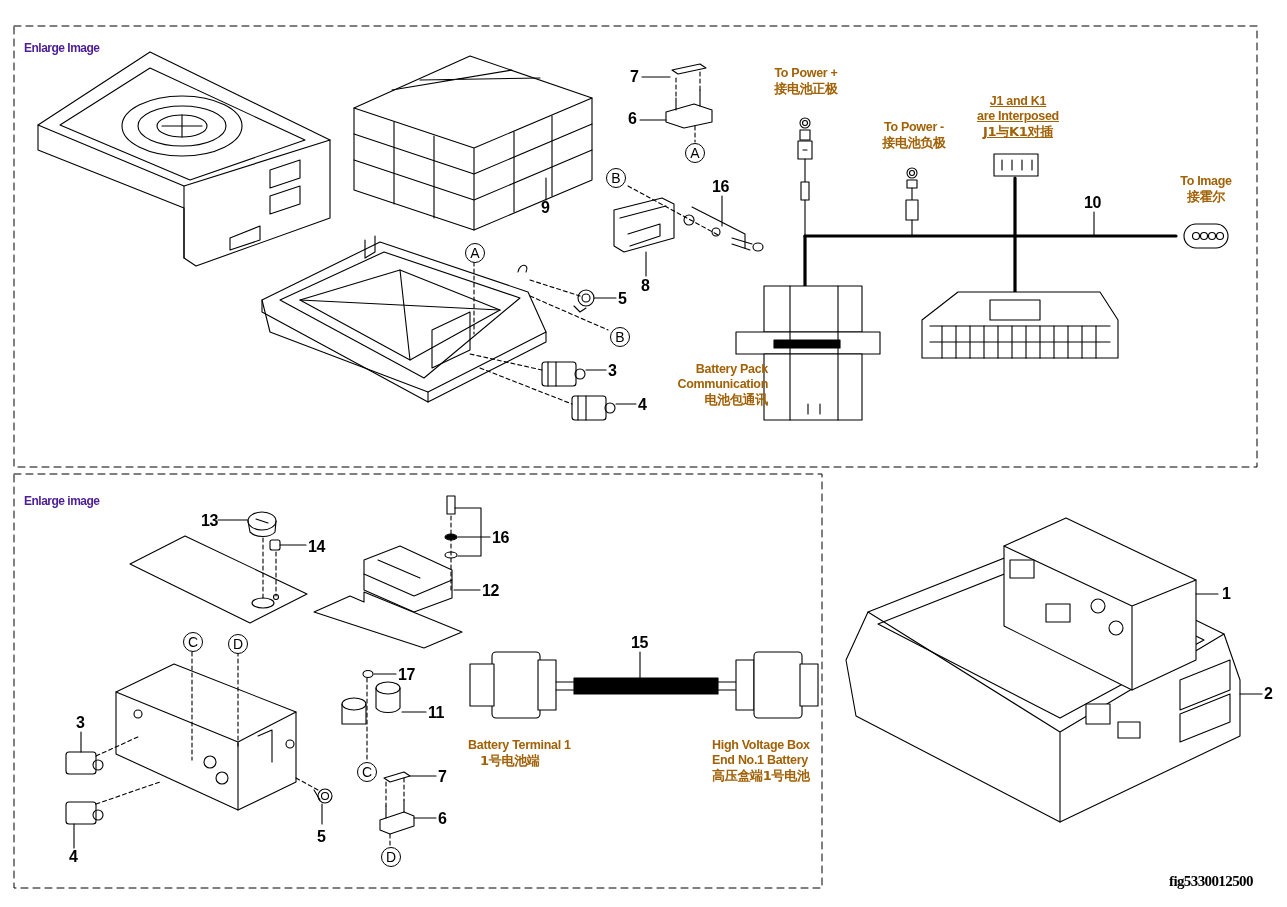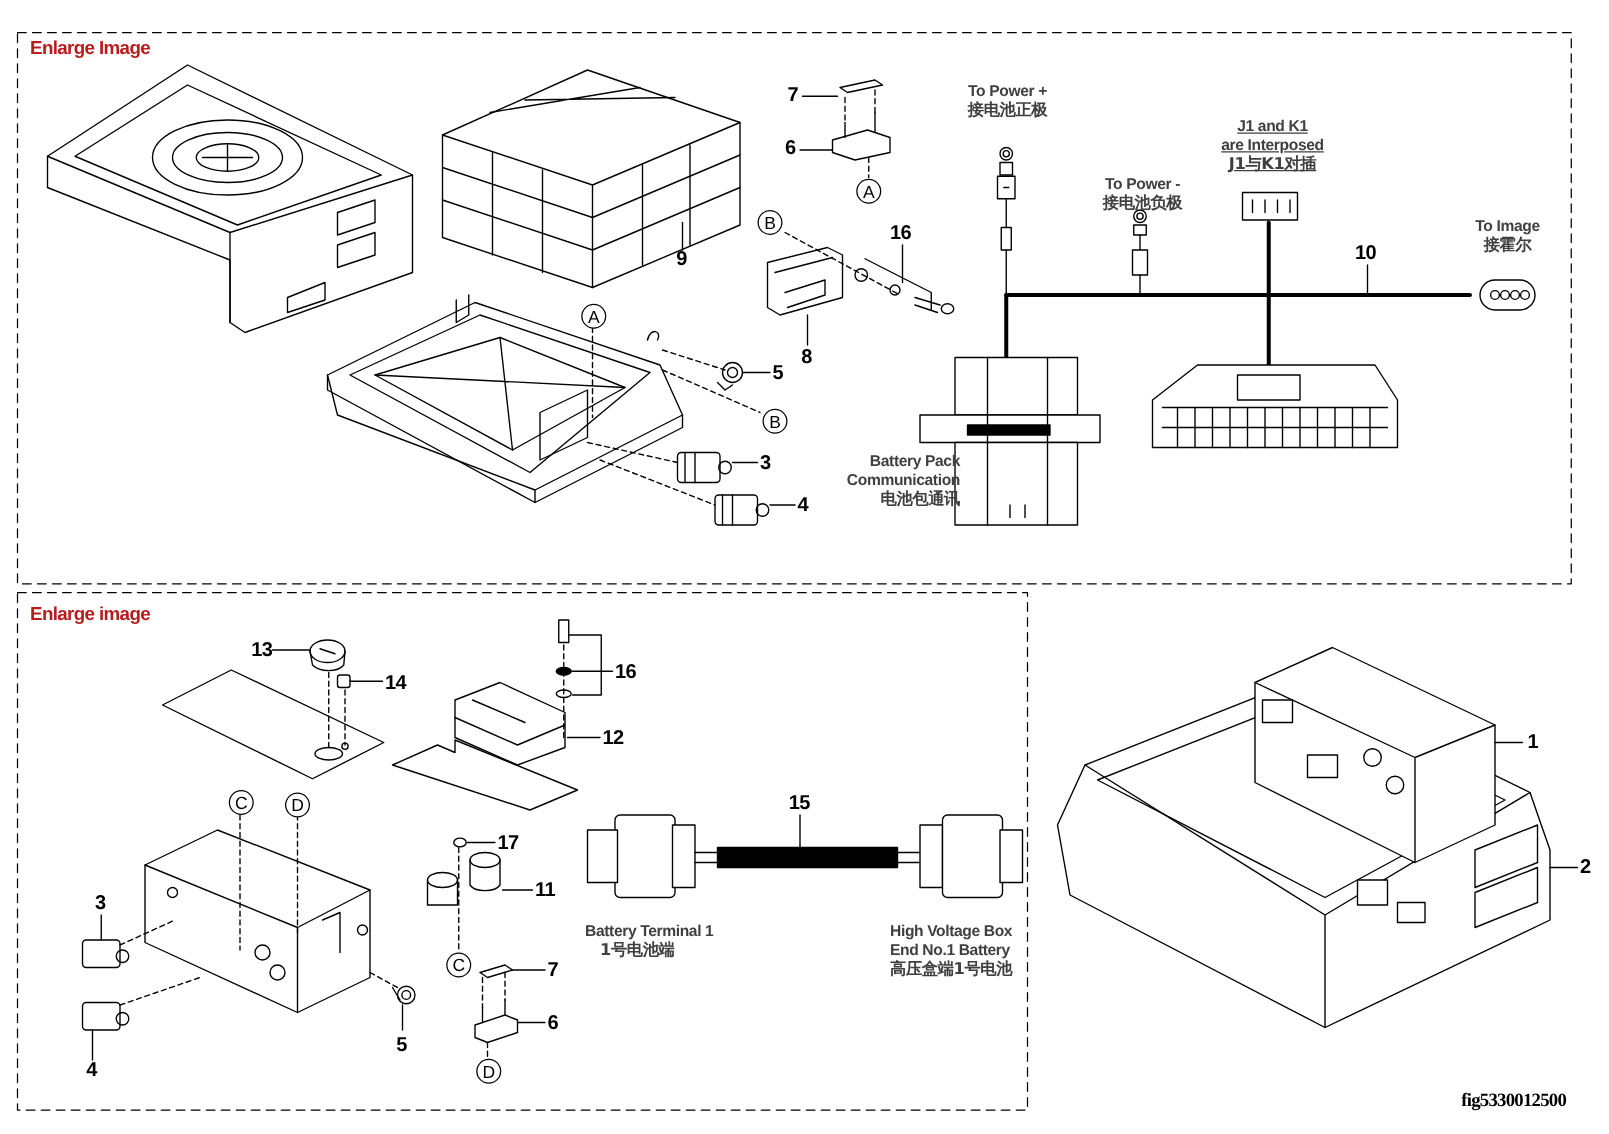--- a/index.html
+++ b/index.html
@@ -1,22 +1,22 @@
 <!DOCTYPE html>
 <html><head>
 <meta charset="utf-8">
 <style>
   html, body { margin: 0; padding: 0; background: #ffffff; }
   body { width: 1287px; height: 907px; position: relative; overflow: hidden;
          font-family: "Liberation Sans", sans-serif; color: #000; }
   #canvas { position: absolute; left: 0; top: 0; }
   .panel-title { position: absolute; font-family: "Liberation Sans", sans-serif;
-                 font-weight: bold; font-size: 15px; letter-spacing: -0.5px; color: #b91c1c; }
+                 font-weight: bold; font-size: 12px; letter-spacing: -0.5px; color: #4c1d95; margin-top: 11px; }
   .lbl { position: absolute; font-family: "Liberation Sans", sans-serif; font-weight: bold;
-         font-size: 12.5px; line-height: 15px; color: #404040; text-align: center; letter-spacing: -0.3px; white-space: nowrap; }
+         font-size: 12.5px; line-height: 15px; color: #a16207; text-align: center; letter-spacing: -0.3px; white-space: nowrap; }
   .lbl .cn { font-family: "DejaVu Sans", sans-serif; font-weight: bold; font-size: 13px; display: block; }
   .lbl .en { display: block; }
   .num { position: absolute; font-family: "Liberation Sans", sans-serif; font-weight: bold;
          font-size: 16px; letter-spacing: -0.5px; color: #000; }
   .circ { position: absolute; width: 18px; height: 18px; border: 1.2px solid #000; border-radius: 50%;
           background: #fff; font-family: "Liberation Sans", sans-serif; font-size: 14px;
           line-height: 18px; text-align: center; font-weight: normal; }
   .figid { position: absolute; font-family: Liberation Serif, serif; font-weight: bold;
            font-size: 15px; letter-spacing: -0.6px; }
 </style>
@@ -282,21 +282,21 @@
 
 <div class="circ" style="left:685px; top:143px;">A</div>
 <div class="circ" style="left:606px; top:168px;">B</div>
 <div class="circ" style="left:465px; top:243px;">A</div>
 <div class="circ" style="left:610px; top:327px;">B</div>
 
 <div class="lbl" style="left:766px; top:66px; width:80px;">
   <span class="en">To Power +</span>
   <span class="cn">接电池正极</span>
 </div>
-<div class="lbl" style="left:874px; top:120px; width:80px;margin-top:20px;">
+<div class="lbl" style="left:874px; top:120px; width:80px;">
   <span class="en">To Power -</span>
   <span class="cn">接电池负极</span>
 </div>
 <div class="lbl" style="left:970px; top:94px; width:96px;text-decoration:underline;">
   <span class="en">J1 and K1</span>
   <span class="en">are Interposed</span>
   <span class="cn">J1与K1对插</span>
 </div>
 <div class="lbl" style="left:1168px; top:174px; width:76px;">
   <span class="en">To Image</span>

